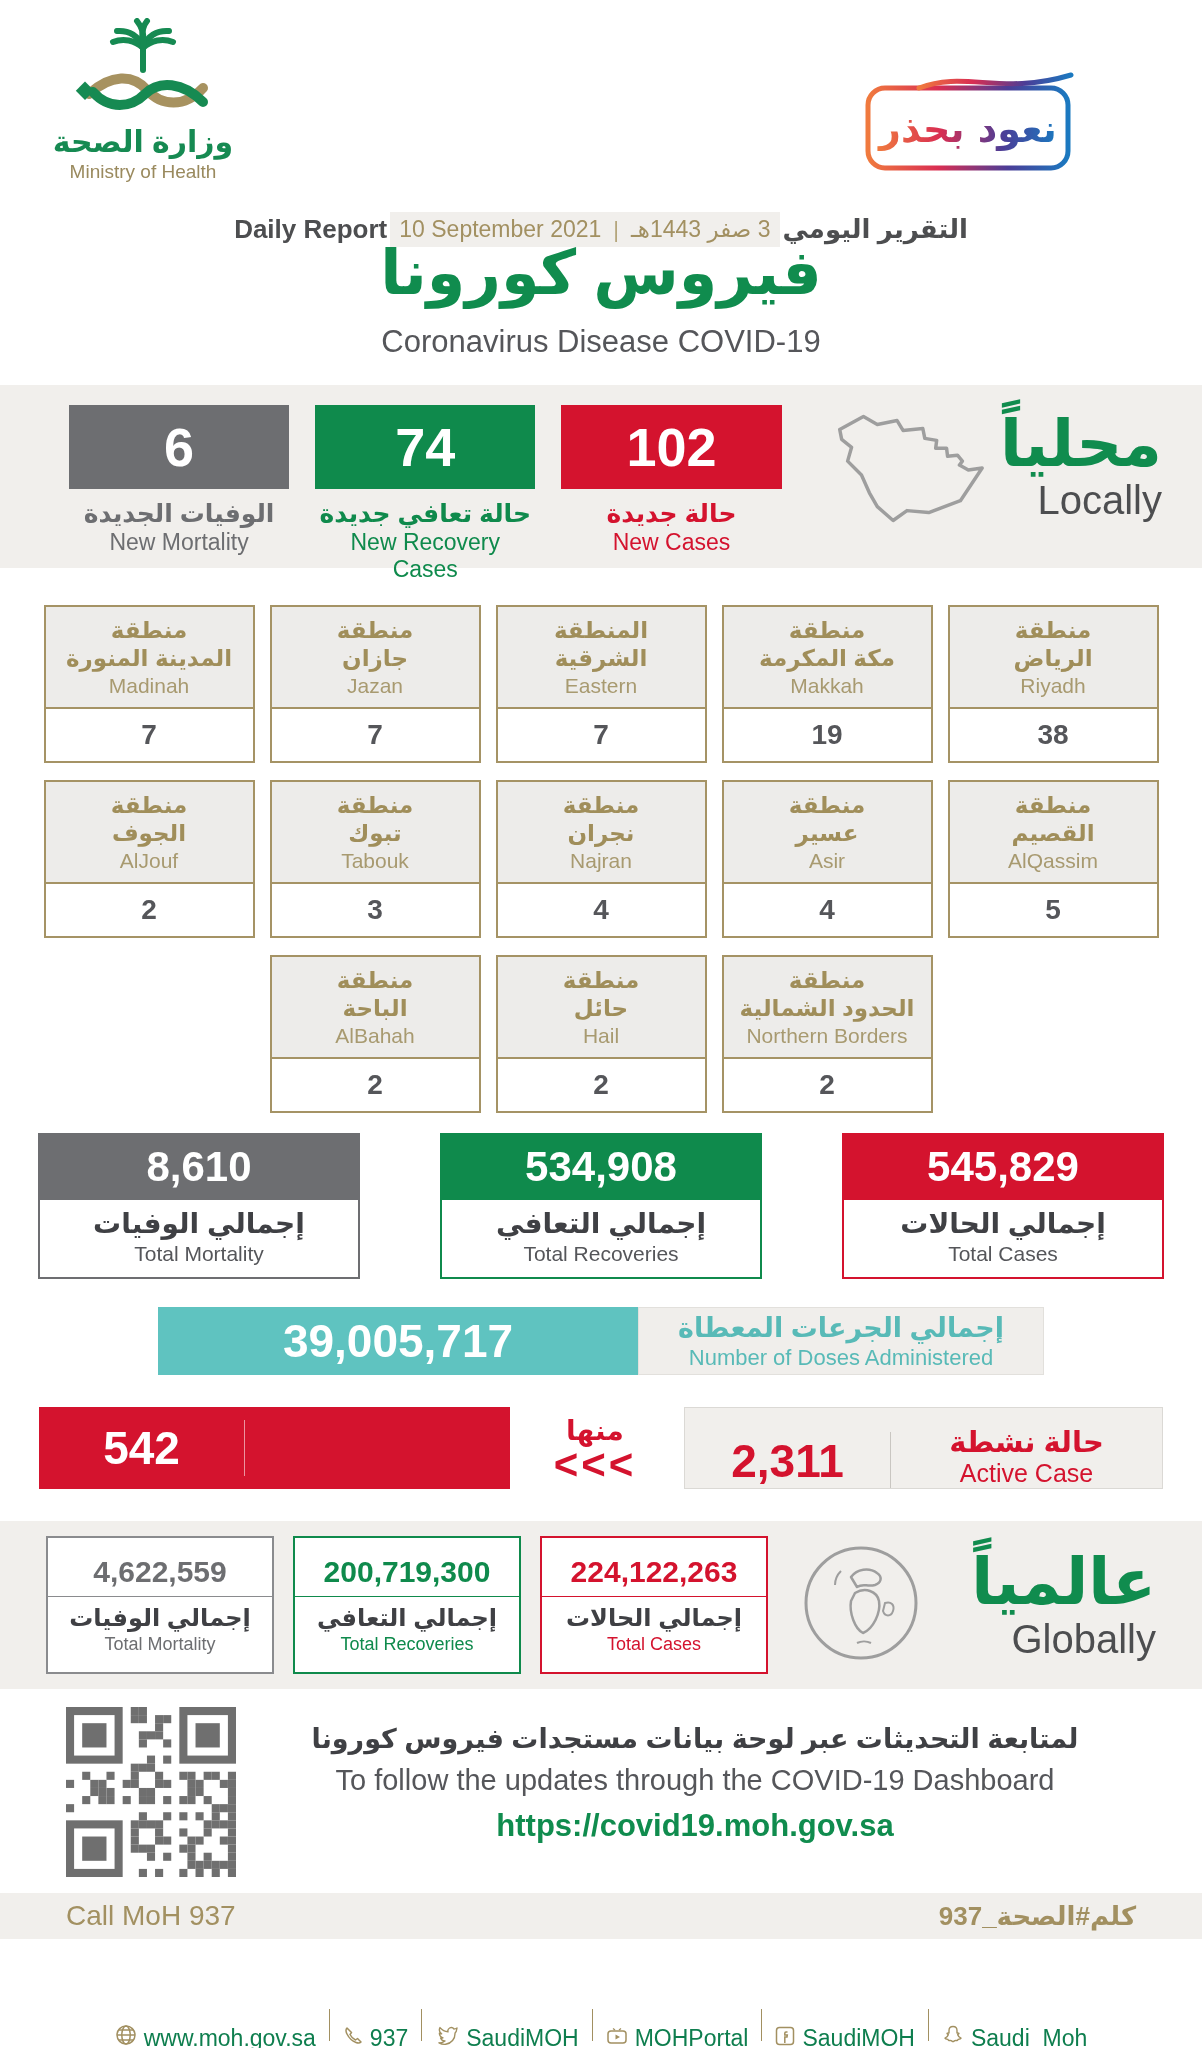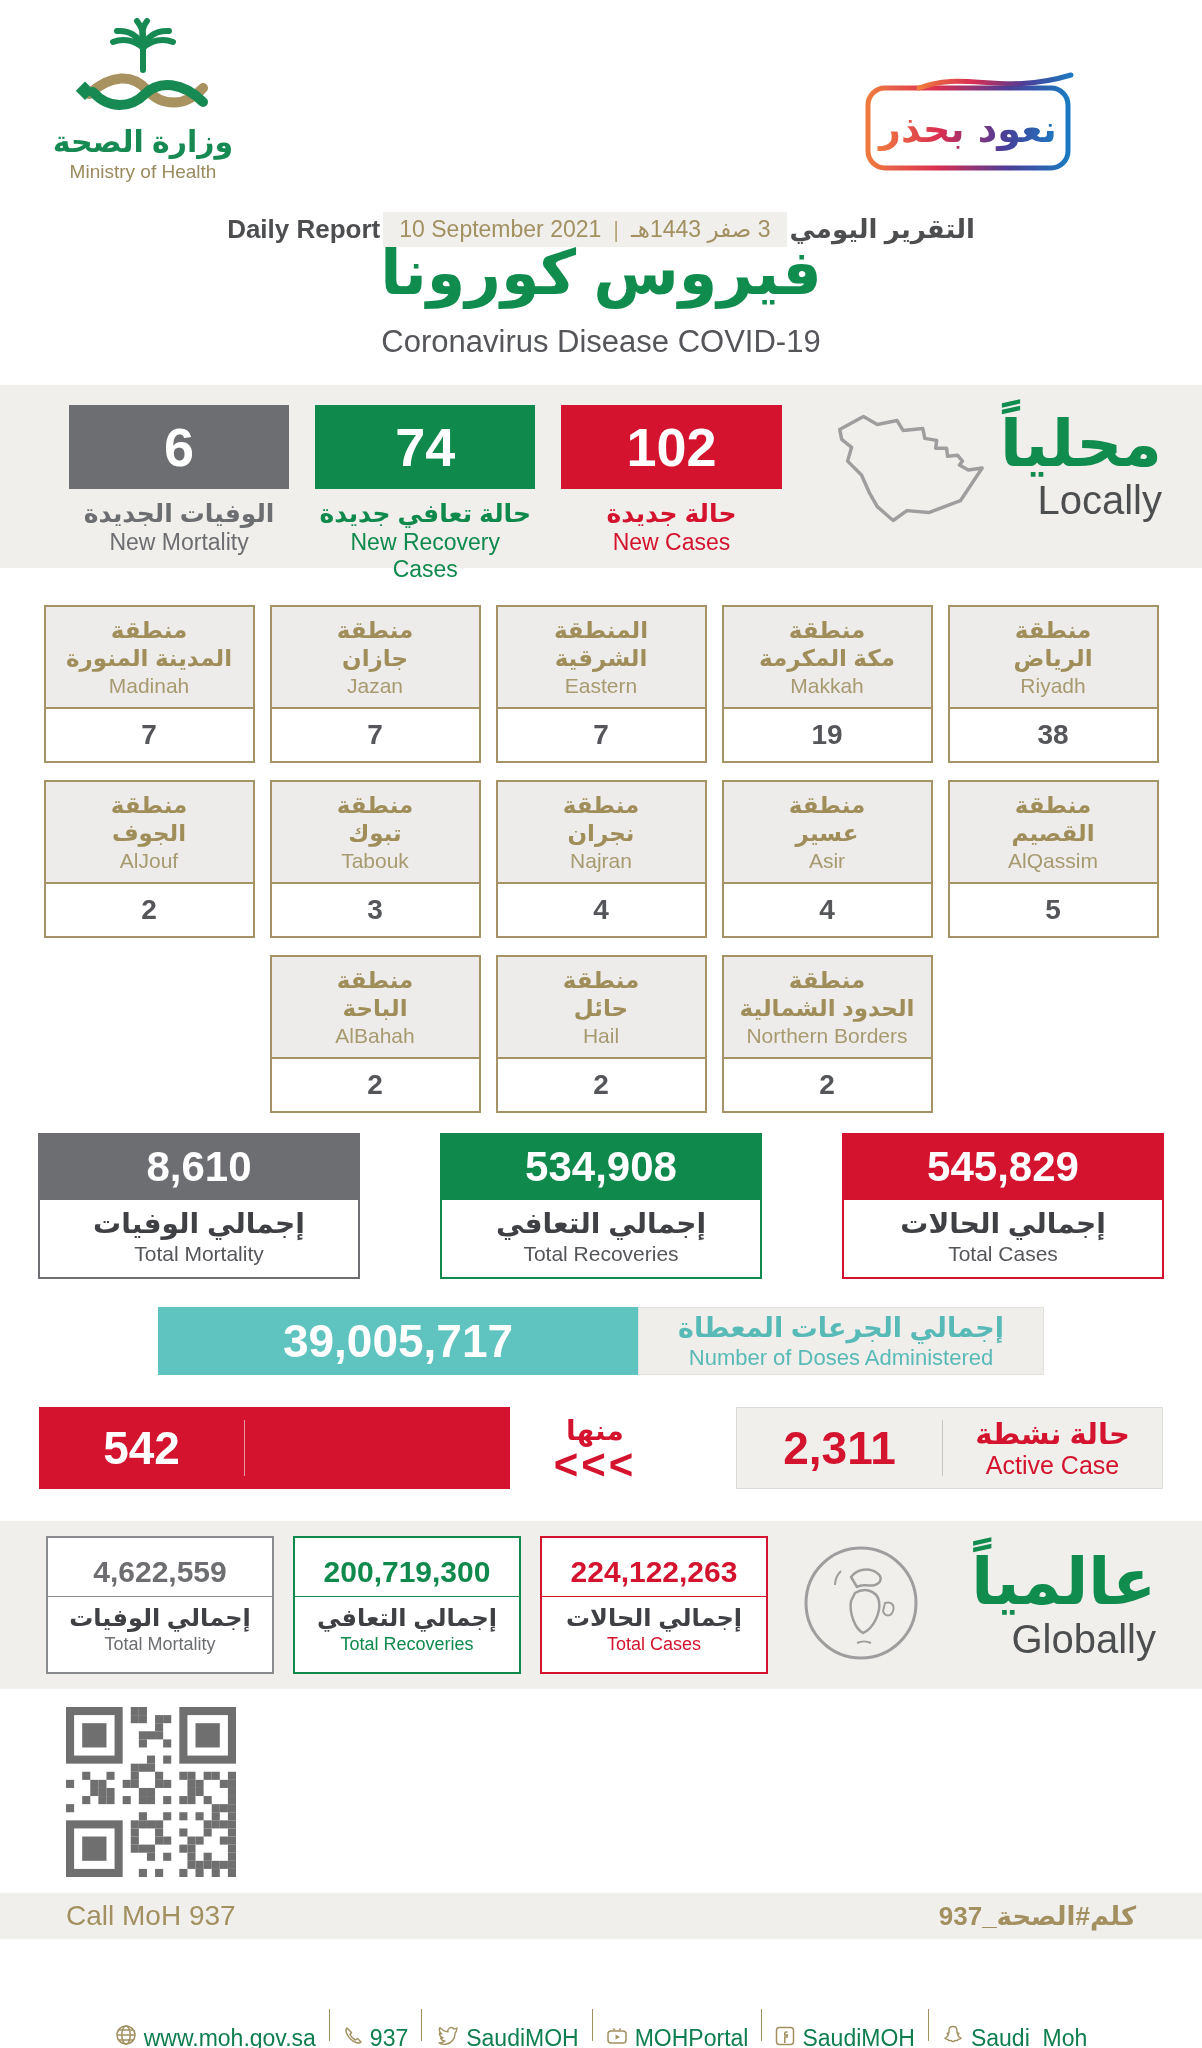--- a/index.html
+++ b/index.html
@@ -9,21 +9,21 @@
 
   
   header { position:relative; height:385px; }
   .logo { position:absolute; left:48px; top:18px; width:190px; text-align:center; }
   .logo svg { display:block; margin:0 auto; }
   .logo-ar { color:#168a52; font-size:30px; font-weight:bold; direction:rtl; line-height:1.05; }
   .logo-en { color:#9a8a5e; font-size:19px; margin-top:3px; }
   .badge { position:absolute; right:126px; top:70px; }
   .date-row { position:absolute; top:212px; left:0; right:0; display:flex; justify-content:center; align-items:center; gap:3px; }
   .dr-label { font-size:26px; font-weight:bold; color:#4d4e50; }
-  .date-box { background:#f1efec; color:#a29061; font-size:23px; padding:4px 16px; display:flex; gap:12px; align-items:flex-end; }
+  .date-box { background:#f1efec; color:#a29061; font-size:23px; padding:4px 9px; display:flex; gap:12px; align-items:flex-end; }
   .date-sep { color:#b5a67c; font-size:22px; }
   .hijri { direction:rtl; }
   .title-ar { position:absolute; top:242px; width:100%; text-align:center; color:#108c4e; font-size:62px; font-weight:bold; direction:rtl; line-height:1; }
   .title-en { position:absolute; top:324px; width:100%; text-align:center; color:#55565a; font-size:31px; }
 
   
   .locally-band { height:183px; background:#f1efec; display:flex; align-items:flex-start; padding:20px 24px 0 69px; }
   .stat { width:222px; margin-right:26px; text-align:center; }
   .stat-box { height:84px; display:flex; align-items:center; justify-content:center; color:#fff; font-size:54px; font-weight:bold; }
   .stat.mortality .stat-box { background:#6d6e71; }
@@ -71,21 +71,21 @@
   .critical-row { display:flex; margin:32px 39px 0; align-items:center; }
   .critical-box { width:471px; height:82px; background:#d4132e; color:#fff; display:flex; align-items:center; }
   .cbox-num { flex:0 0 205px; font-size:46px; font-weight:bold; text-align:center; }
   .vdiv-light { width:1px; height:56px; background:rgba(255,255,255,.55); }
   .cbox-labels { flex:1; text-align:center; }
   .cbox-ar { font-size:29px; font-weight:bold; direction:rtl; }
   .cbox-en { font-size:25px; }
   .minha { width:110px; text-align:center; color:#d4132e; margin-left:30px; }
   .minha-ar { font-size:28px; font-weight:bold; direction:rtl; }
   .minha-ch { font-size:42px; font-weight:bold; letter-spacing:3px; line-height:.85; }
-  .active-box { margin-left:auto; width:427px; height:82px; background:#f1efec; border:1px solid #dbd9d5; display:flex; align-items:center; color:#d4132e; }
+  .active-box { margin-left:auto; width:479px; height:82px; background:#f1efec; border:1px solid #dbd9d5; display:flex; align-items:flex-end; color:#d4132e; }
   .vdiv-gray { width:1px; height:56px; background:#c9c6c1; }
 
   
   .globally-band { height:168px; background:#f1efec; margin-top:32px; display:flex; align-items:center; padding:0 46px; gap:19px; }
   .gcard { width:228px; height:138px; background:#fff; border:2px solid; text-align:center; display:flex; flex-direction:column; justify-content:center; }
   .gnum { font-size:30px; font-weight:bold; padding-bottom:7px; border-bottom:1px solid; margin:0 0 7px; }
   .gar { font-size:24px; font-weight:bold; color:#3f4044; direction:rtl; }
   .gen { font-size:18px; margin-top:2px; }
   .gcard.mortality { border-color:#8a8b8e; } .gcard.mortality .gnum { color:#6d6e71; border-color:#8a8b8e; } .gcard.mortality .gen { color:#6d6e71; }
   .gcard.recovery  { border-color:#0f8a4c; } .gcard.recovery  .gnum { color:#0f8a4c; border-color:#0f8a4c; } .gcard.recovery  .gen { color:#0f8a4c; }
@@ -503,20 +503,25 @@
           <rect x="0" y="0" width="56" height="56" fill="#6f6f6f"></rect>
           <rect x="8" y="8" width="40" height="40" fill="#fff"></rect>
           <rect x="16" y="16" width="24" height="24" fill="#6f6f6f"></rect>
           <rect x="112" y="0" width="56" height="56" fill="#6f6f6f"></rect>
           <rect x="120" y="8" width="40" height="40" fill="#fff"></rect>
           <rect x="128" y="16" width="24" height="24" fill="#6f6f6f"></rect>
           <rect x="0" y="112" width="56" height="56" fill="#6f6f6f"></rect>
           <rect x="8" y="120" width="40" height="40" fill="#fff"></rect>
           <rect x="16" y="128" width="24" height="24" fill="#6f6f6f"></rect>
         </svg></div>
+    <div class="dash-text">
+      <div class="dash-ar">لمتابعة التحديثات عبر لوحة بيانات مستجدات فيروس كورونا</div>
+      <div class="dash-en">To follow the updates through the COVID-19 Dashboard</div>
+      <a href="#" class="dash-url">https://covid19.moh.gov.sa</a>
+    </div>
   </section>
 
   <section class="call-band">
     <div class="call-en">Call MoH 937</div>
     <div class="call-ar">كلم#الصحة_937</div>
   </section>
 
   <footer>
     <a href="#" class="flink">
       <span>

